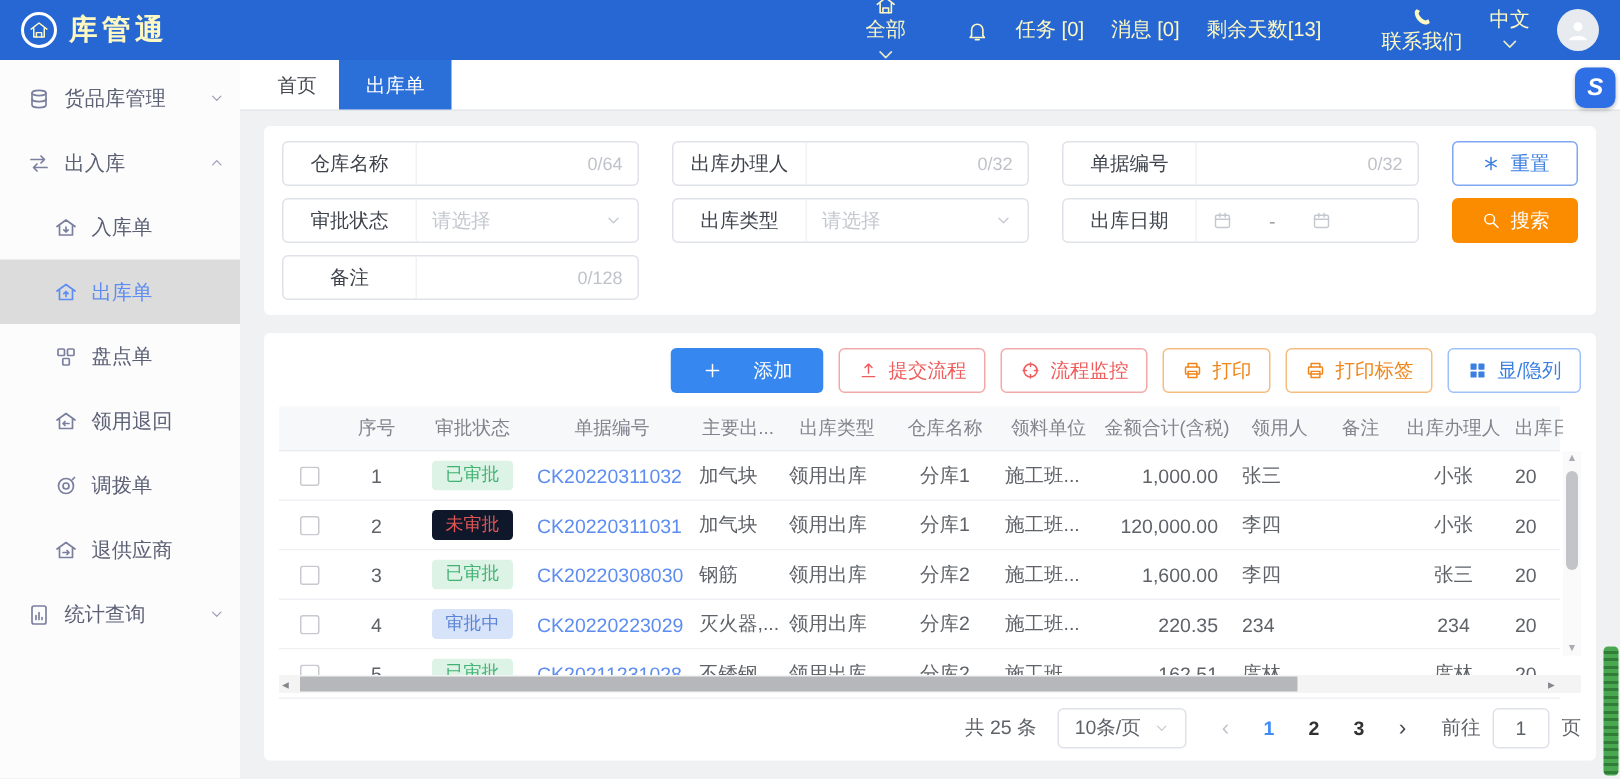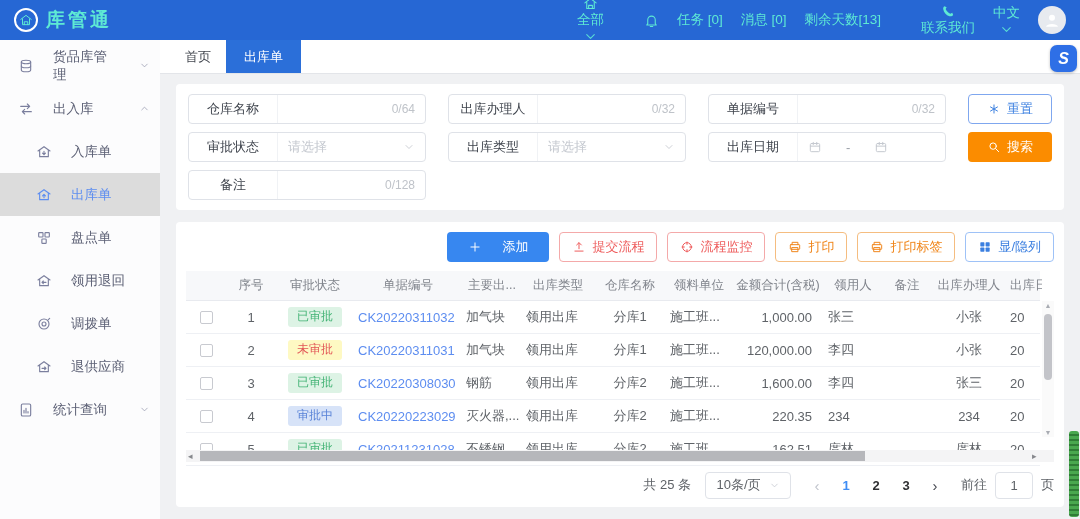--- a/index.html
+++ b/index.html
@@ -5,36 +5,36 @@
   * { box-sizing: border-box; margin: 0; padding: 0; }
   html,body { width:1080px; height:519px; overflow:hidden; }
   body { font-family:"Liberation Sans","DejaVu Sans",sans-serif; font-size:13px; color:#5f6368; background:#f0f1f3; }
   .root { position:relative; width:1080px; height:519px; overflow:hidden; }
 
   
   .icon { display:inline-flex; width:16px; height:16px; flex:none; }
   .icon svg { width:100%; height:100%; fill:none; stroke:currentColor; stroke-width:1.7; stroke-linecap:round; stroke-linejoin:round; }
 
   
-  .topbar { height:40px; background:#2667d4; display:flex; align-items:center; padding:0 14px; color:#5eead4; }
+  .topbar { height:40px; background:#2667d4; display:flex; align-items:center; padding:0 14px; color:#fef9c3; }
   .logo { display:flex; align-items:center; gap:8px; }
   .logo .icon { width:24px; height:24px; border:2px solid #fff; border-radius:50%; padding:3px; }
   .logo-text { font-size:19px; font-weight:bold; letter-spacing:3px; }
   .top-right { margin-left:auto; display:flex; align-items:center; gap:18px; }
   .top-item { display:flex; align-items:center; gap:0; font-size:13.5px; cursor:default;flex-direction:column; }
   .top-item .icon { width:15px; height:15px; }
   .chev { width:11px; height:11px; opacity:.9; }
   .gap-lg { margin-left:22px; }
   .avatar { width:28px; height:28px; border-radius:50%; background:#e7eaef; color:#fff; display:flex; align-items:center; justify-content:center; }
   .avatar .icon { width:18px; height:18px; color:#fff; }
 
   
   .shell { display:flex; height:479px; }
   .sidebar { width:160px; background:#fcfcfd; overflow:hidden; flex:none; padding-top:4px; }
-  .side-item { height:43px; display:flex; align-items:center; gap:19px; padding:0 10px 0 18px; color:#5c6075; font-size:13.5px; cursor:pointer; }
+  .side-item { height:43px; display:flex; align-items:center; gap:9px; padding:0 10px 0 18px; color:#5c6075; font-size:13.5px; cursor:pointer; }
   .side-item .icon { color:#7b7f9e; }
   .side-item.lvl2 { padding-left:36px; }
   .side-item.active { background:#dcdcdc; color:#5d8df0; }
   .side-item.active .icon { color:#5d8df0; }
   .side-item .chevr { margin-left:auto; width:11px; height:11px; color:#9a9db2; }
 
   .main { flex:1; display:flex; flex-direction:column; position:relative; min-width:0; }
   .tabbar { height:34px; background:#fff; border-bottom:1px solid #e3e5e9; display:flex; align-items:stretch; padding-left:10px; }
   .tab { display:flex; align-items:center; padding:0 15px; color:#43474f; cursor:pointer; }
   .tab.active { background:#2b6fd9; color:#fff; padding:0 18px; }
@@ -71,21 +71,21 @@
   .tablezone { position:relative; flex:1; min-height:0; padding-right:14px; }
   .thr { display:flex; height:30px; align-items:center; background:#f7f8fa; border-bottom:1px solid #e8eaef; color:#80848c; font-size:12.5px; }
   .tr { display:flex; height:33px; align-items:center; border-bottom:1px solid #eef0f4; background:#fff; }
   .th,.td { flex:none; overflow:hidden; white-space:nowrap; padding:0 4px; text-align:center; }
   .td.left { text-align:left; }
   .td.right { text-align:right; padding-right:12px; }
   .cbcell { width:40px; display:flex; justify-content:center; }
   .cbx { width:13px; height:13px; border:1px solid #c8cad0; border-radius:2px; background:#fff; display:inline-block; }
   .badge { display:inline-block; font-size:12px; padding:2px 9px; border-radius:3px; line-height:1.3; }
   .badge.approved { background:#ddf3e5; color:#43b375; }
-  .badge.pending  { background:#fef9c3; color:#e25656; }
+  .badge.pending  { background:#0f172a; color:#e25656; }
   .badge.reviewing{ background:#d7e3f8; color:#5a83d7; }
   .doclink { color:#5d8df0; cursor:pointer; }
 
   .vscroll { position:absolute; top:30px; bottom:13px; right:0; width:12px; background:#fafafa; display:flex; flex-direction:column; align-items:center; justify-content:space-between; padding:1px 0; }
   .varrow { font-size:7px; color:#a9acb3; line-height:1; }
   .vthumb { position:absolute; top:13px; left:2px; width:8px; height:66px; background:#c3c4c9; border-radius:4px; }
   .hscroll { height:12px; background:#f4f4f5; display:flex; align-items:center; padding:0 2px; position:relative; }
   .harrow { font-size:9px; color:#85878c; line-height:1; width:8px; }
   .harrow.right { position:absolute; right:14px; }
   .hthumb { margin-left:4px; width:77%; height:10px; background:#b6b7bb; }

